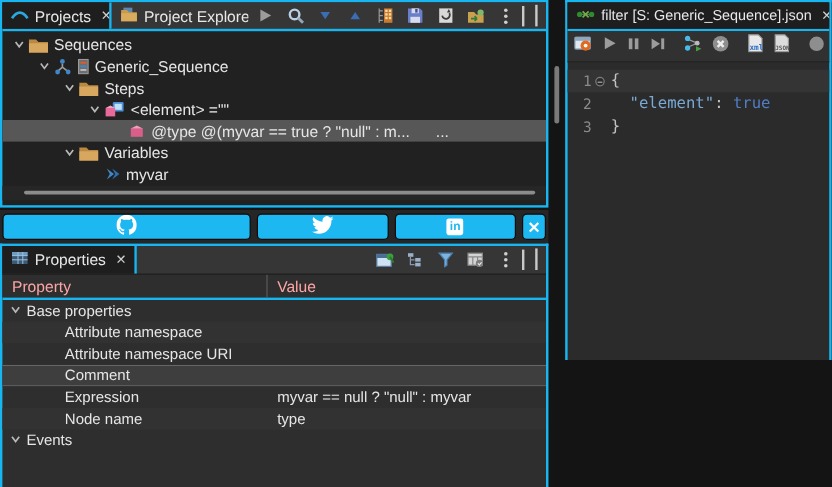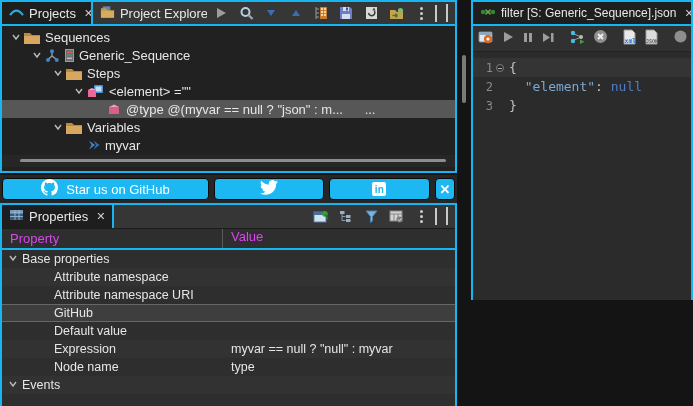--- a/index.html
+++ b/index.html
@@ -48,21 +48,21 @@
   #btn-twitter{width:110px;}
   #btn-linkedin{width:102px;}
   #btn-banner-close{width:20px;height:22px;margin-left:auto;font-size:13px;font-weight:bold;}
   .li-glyph{width:14px;height:14px;background:#fff;border-radius:2px;color:var(--banner);
     font-size:10px;font-weight:bold;display:flex;align-items:center;justify-content:center;
     font-family:"Liberation Sans",sans-serif;}
 
   
   #panel-properties{left:0;top:203px;width:457px;height:222px;background:var(--panelbg);border-bottom:none;}
   #panel-properties .tabbar{border-bottom:1px solid #1b1b1b;}
-  #colheads{height:21px;display:flex;align-items:flex-start;font-size:13px;color:#d946ef;
+  #colheads{height:21px;display:flex;align-items:center;font-size:13px;color:#fca5a5;
     border-bottom:2px solid var(--accent);background:#2e2e2e;}
   #colheads .c1{width:221px;padding-left:8px;border-right:1px solid #5a5a5a;height:100%;display:flex;align-items:center;}
   #colheads .c2{padding-left:8px;}
   .prow{height:18px;display:grid;grid-template-columns:221px 1fr;align-items:center;font-size:12.5px;}
   .prow:nth-child(even){background:#323232;}
   .prow.hl{background:#3e3e3e;box-shadow:inset 0 1px 0 #666,inset 0 -1px 0 #666;}
   .prow .pname{display:flex;align-items:center;gap:4px;padding-left:52px;overflow:hidden;white-space:nowrap;}
   .prow.group .pname{padding-left:6px;}
   .prow .pval{padding-left:8px;white-space:pre;overflow:hidden;}
 
@@ -207,21 +207,21 @@
             <path d="M2 3 L5 7 L8 3" stroke="#b8b8b8" fill="none" stroke-width="1.4"></path>
           </svg></span><span class="nico"><svg width="17" height="14">
             <rect x="7" y="1" width="9" height="8" rx="1" fill="#4a90d9"></rect>
             <rect x="8.5" y="2.5" width="6" height="5" fill="#bfe0f7"></rect>
             <path d="M1 6 l4 -2 l4 2 l-4 2 Z" fill="#f2a3c0"></path>
             <rect x="1" y="6" width="8" height="7" fill="#e8699a"></rect>
           </svg></span><span>&lt;element&gt; =""</span></div>
       <div class="trow selected" style="padding-left: 90px;"><span class="chev"></span><span class="nico"><svg width="13" height="12">
             <path d="M1 4 l5 -2.5 l5 2.5 l-5 2.5 Z" fill="#ef9ebd"></path>
             <rect x="1" y="4" width="10" height="7" fill="#d95f8a"></rect>
-          </svg></span><span>@type @(myvar == null ? "json" : m...      ...</span></div>
+          </svg></span><span>@type @(myvar == true ? "null" : m...      ...</span></div>
       <div class="trow" style="padding-left: 48px;"><span class="chev"><svg width="10" height="10">
             <path d="M2 3 L5 7 L8 3" stroke="#b8b8b8" fill="none" stroke-width="1.4"></path>
           </svg></span><span class="nico"><svg width="16" height="13" viewBox="0 0 16 13">
             <path d="M0 2 h6 l2 2 h8 v9 H0 Z" fill="#b98942"></path>
             <path d="M0 5 h16 v8 H0 Z" fill="#d7a75f"></path>
           </svg></span><span>Variables</span></div>
       <div class="trow" style="padding-left: 69px;"><span class="chev"></span><span class="nico"><svg width="13" height="12">
             <path d="M2 1.5 L8 6 L2 10.5 L4.5 6 Z" fill="#3f87c9"></path>
             <path d="M6.5 1.5 L12.5 6 L6.5 10.5 L9 6 Z" fill="#2f6fb0"></path>
           </svg></span><span>myvar</span></div>
@@ -230,21 +230,20 @@
   <div id="hscroll">
     <div class="thumb"></div>
   </div>
 </div>
 
 <div id="banner">
   <div class="bbtn" id="btn-github">
     <span class="ico"><svg width="17" height="17" viewBox="0 0 16 16" fill="#fff">
           <path d="M8 0C3.58 0 0 3.58 0 8c0 3.54 2.29 6.53 5.47 7.59.4.07.55-.17.55-.38 0-.19-.01-.82-.01-1.49-2.01.37-2.53-.49-2.69-.94-.09-.23-.48-.94-.82-1.13-.28-.15-.68-.52-.01-.53.63-.01 1.08.58 1.23.82.72 1.21 1.87.87 2.33.66.07-.52.28-.87.51-1.07-1.78-.2-3.64-.89-3.64-3.95 0-.87.31-1.59.82-2.15-.08-.2-.36-1.02.08-2.12 0 0 .67-.21 2.2.82.64-.18 1.32-.27 2-.27s1.36.09 2 .27c1.53-1.04 2.2-.82 2.2-.82.44 1.1.16 1.92.08 2.12.51.56.82 1.27.82 2.15 0 3.07-1.87 3.75-3.65 3.95.29.25.54.73.54 1.48 0 1.07-.01 1.93-.01 2.2 0 .21.15.46.55.38A8.01 8.01 0 0016 8c0-4.42-3.58-8-8-8z"></path>
         </svg></span>
-    <span>Star us on GitHub</span>
   </div>
   <div class="bbtn" id="btn-twitter">
     <span class="ico"><svg width="18" height="15" viewBox="0 0 24 20" fill="#fff">
           <path d="M23.95 2.57a10 10 0 01-2.82.77A4.96 4.96 0 0023.29.62c-.95.56-2.01.96-3.13 1.19A4.92 4.92 0 0011.77 6.3 13.98 13.98 0 011.64 1.16a4.92 4.92 0 001.52 6.57 4.9 4.9 0 01-2.23-.61v.06a4.92 4.92 0 003.95 4.83 4.9 4.9 0 01-2.22.08 4.93 4.93 0 004.6 3.42A9.87 9.87 0 010 17.54a13.94 13.94 0 007.55 2.21c9.06 0 14.01-7.5 14.01-14.01 0-.21 0-.42-.02-.63a10 10 0 002.41-2.54z"></path>
         </svg></span>
   </div>
   <div class="bbtn" id="btn-linkedin">
     <span class="li-glyph">in</span>
   </div>
   <div class="bbtn" id="btn-banner-close">✕</div>
@@ -325,27 +324,21 @@
         <div class="pval"></div>
       </div>
       <div class="prow">
         <div class="pname">
           <span>Attribute namespace URI</span>
         </div>
         <div class="pval"></div>
       </div>
       <div class="prow hl">
         <div class="pname">
-          <span>GitHub</span>
-        </div>
-        <div class="pval"></div>
-      </div>
-      <div class="prow">
-        <div class="pname">
-          <span>Default value</span>
+          <span>Comment</span>
         </div>
         <div class="pval"></div>
       </div>
       <div class="prow">
         <div class="pname">
           <span>Expression</span>
         </div>
         <div class="pval">myvar == null ? "null" : myvar</div>
       </div>
       <div class="prow">
@@ -427,21 +420,21 @@
       <div class="cline cur">
         <span class="num">1</span>
         <span class="fold">
           <span class="fold-glyph"></span>
         </span>
         <span class="txt"><span class="tk-punct">{</span></span>
       </div>
       <div class="cline">
         <span class="num">2</span>
         <span class="fold"></span>
-        <span class="txt">  <span class="tk-key">"element"</span><span class="tk-punct">: </span><span class="tk-keyword">null</span></span>
+        <span class="txt">  <span class="tk-key">"element"</span><span class="tk-punct">: </span><span class="tk-keyword">true</span></span>
       </div>
       <div class="cline">
         <span class="num">3</span>
         <span class="fold"></span>
         <span class="txt"><span class="tk-punct">}</span></span>
       </div>
     </div>
 </div>
 
 <div id="vscroll"></div>

